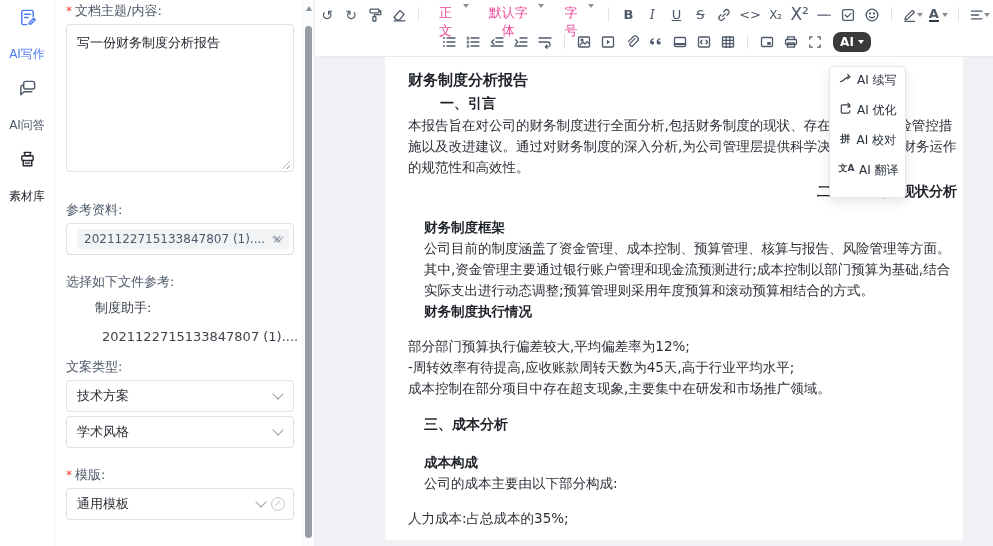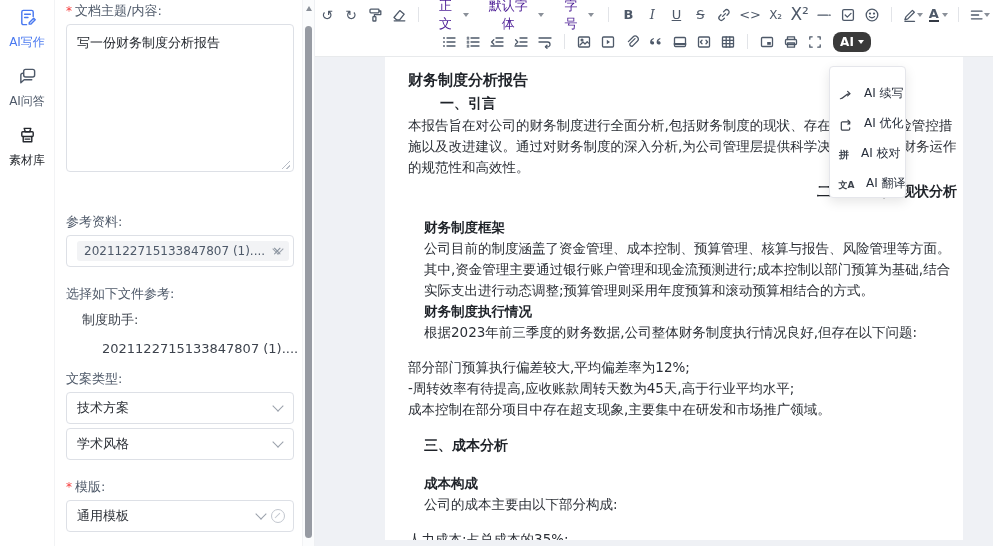--- a/index.html
+++ b/index.html
@@ -2,21 +2,21 @@
 <html><head>
 <meta charset="utf-8">
 <style>
   html,body{margin:0;padding:0;background:#fff;}
   .app{position:relative;width:993px;height:546px;overflow:hidden;background:#fff;
        font-family:"DejaVu Sans","Liberation Sans",sans-serif;color:#333;font-size:13px;}
 
   
   .sidebar{position:absolute;left:0;top:0;width:55px;height:546px;background:#fff;
            border-right:1px solid #f2f3f5;box-sizing:border-box;padding-top:8px;}
-  .side-item{display:flex;flex-direction:column;align-items:center;gap:7px;margin-bottom:16px;
+  .side-item{display:flex;flex-direction:column;align-items:center;gap:19px;margin-bottom:16px;
              font-size:12px;color:#4e5969;cursor:pointer;}
   .side-item.active{color:#4878f0;}
   .side-item.dark{color:#25282e;}
   .side-item svg{display:block;}
 
   
   .form-panel{position:absolute;left:56px;top:0;width:246px;height:546px;background:#fff;
               box-sizing:border-box;padding:2px 8px 0 10px;}
   .f-label{font-size:13px;color:#4e5969;margin-bottom:4px;display:flex;gap:3px;align-items:center;}
   .req{color:#f53f3f;font-size:12px;}
@@ -27,23 +27,23 @@
   .ta-wrap::after{content:"";position:absolute;right:4px;bottom:6px;width:9px;height:9px;
            background:repeating-linear-gradient(-45deg,transparent 0 2px,#b9bec7 2px 3px);
            clip-path:polygon(100% 0,100% 100%,0 100%);}
   .sel{height:30px;border:1px solid #dde0e6;border-radius:4px;background:#fff;display:flex;
        align-items:center;padding:0 26px 0 10px;font-size:13px;color:#2b2f36;position:relative;cursor:pointer;}
   .chev{position:absolute;right:11px;top:11px;width:7px;height:7px;border-right:1.4px solid #9aa0ab;
         border-bottom:1.4px solid #9aa0ab;transform:rotate(45deg);margin-top:-2px;}
   .sel .tag{background:#f2f3f5;border-radius:3px;padding:3px 7px;font-size:12px;color:#4e5969;
         display:flex;align-items:center;gap:7px;white-space:nowrap;}
   .tag-x{color:#86909c;cursor:pointer;font-size:12px;line-height:1;}
-  .lbl-ref{margin-top:38px;}
+  .lbl-ref{margin-top:26px;}
   .lbl-files{margin-top:18px;color:#4e5969;}
-  .file-group{margin:8px 0 0 16px;font-size:13px;color:#3d434d;}
+  .file-group{margin:8px 0 0 29px;font-size:13px;color:#3d434d;}
   .file-row{display:flex;align-items:center;justify-content:space-between;margin:12px 0 0 0;}
   .file-name{margin-left:36px;font-size:13px;color:#3d434d;white-space:nowrap;}
   .lbl-doctype{margin-top:14px;}
   .lbl-style{margin-top:22px;}
   .lbl-tpl{margin-top:18px;}
   .sel.mt{margin-top:4px;}
   .sel-tpl{padding-right:44px;}
   .sel-tpl .chev{right:28px;}
   .circ{position:absolute;right:8px;top:8px;width:12px;height:12px;border:1.2px solid #c2c7cf;border-radius:50%;}
   .circ::after{content:"";position:absolute;left:2px;top:4.6px;width:7px;height:1.2px;background:#c2c7cf;
@@ -59,21 +59,21 @@
   
   .editor{position:absolute;left:314px;top:0;width:679px;height:546px;border-left:1px solid #eef0f3;box-sizing:border-box;}
   .toolbar{height:57px;background:#fff;border-bottom:1px solid #e8eaec;display:flex;flex-direction:column;
            justify-content:center;box-sizing:border-box;}
   .tb-row{display:flex;align-items:center;justify-content:center;height:27px;}
   .tb{display:flex;align-items:center;justify-content:center;min-width:22px;height:22px;padding:0 2px;
       margin:0 1px;border:none;background:none;color:#4e5969;font-size:13px;border-radius:3px;cursor:pointer;
       font-family:inherit;line-height:1;}
   .tb.txt{font-size:14px;}
   .sep{width:1px;height:15px;background:#e2e4e8;margin:0 7px;}
-  .tb-dd{display:flex;align-items:center;gap:5px;padding:0 7px;font-size:13px;color:#4c1d95;background:none;
+  .tb-dd{display:flex;gap:5px;padding:0 7px;font-size:13px;color:#ec4899;background:none;
          border:none;height:22px;cursor:pointer;font-family:inherit;}
   .caret{width:0;height:0;border-left:3.5px solid transparent;border-right:3.5px solid transparent;
          border-top:4px solid #8a9099;}
   .bld{font-weight:bold;}
   .ita{font-style:italic;font-family:"DejaVu Serif","Liberation Serif",serif;}
   .und{text-decoration:underline;}
   .str{text-decoration:line-through;}
   .colorA{font-weight:bold;border-bottom:2px solid #343a44;padding-bottom:0px;}
   .ic{stroke:#4e5969;fill:none;stroke-width:1.3;stroke-linecap:round;stroke-linejoin:round;}
   .ai-btn{background:#3a3a3a;color:#fff;border:none;border-radius:8px;height:20px;padding:0 7px;
@@ -91,21 +91,21 @@
   .b-p{font-size:13.5px;line-height:21px;color:#2b2f36;}
   .ind1{margin-left:16px;}
   .ind2{}
   .mt-xs{margin-top:2px;text-align:right;}
   .mt-m{margin-top:14px;}
   .mt-l{margin-top:16px;}
 
   
   .ai-menu{position:absolute;left:829px;top:66px;width:77px;background:#fff;border:1px solid #e5e6eb;
            border-radius:4px;box-shadow:0 4px 12px rgba(0,0,0,.10);padding:5px 0;z-index:20;box-sizing:border-box;}
-  .ai-mi{display:flex;align-items:flex-end;gap:12px;height:30px;padding:0 9px;font-size:12px;color:#272e3b;
+  .ai-mi{display:flex;align-items:flex-start;gap:5px;height:30px;padding:0 9px;font-size:12px;color:#272e3b;
          white-space:nowrap;cursor:pointer;}
   .mi-ic{width:15px;display:flex;justify-content:center;align-items:center;font-size:10px;font-weight:bold;
          color:#3d434d;}
 </style>
 </head>
 <body>
 
 <div class="app">
 
   <aside class="sidebar">
@@ -403,21 +403,20 @@
 
     <div class="content">
       <div class="page">
         <div class="b-title">财务制度分析报告</div>
         <div class="b-h2">一、引言</div>
         <div class="b-p">本报告旨在对公司的财务制度进行全面分析,包括财务制度的现状、存在的问题、风险管控措施以及改进建议。通过对财务制度的深入分析,为公司管理层提供科学决策支持,保障财务运作的规范性和高效性。</div>
         <div class="b-h2 mt-xs">二、财务制度现状分析</div>
         <div class="b-h3 ind1 mt-m">财务制度框架</div>
         <div class="b-p ind1">公司目前的制度涵盖了资金管理、成本控制、预算管理、核算与报告、风险管理等方面。其中,资金管理主要通过银行账户管理和现金流预测进行;成本控制以部门预算为基础,结合实际支出进行动态调整;预算管理则采用年度预算和滚动预算相结合的方式。</div>
         <div class="b-h3 ind1">财务制度执行情况</div>
-        <div class="b-p ind1">根据2023年前三季度的财务数据,公司整体财务制度执行情况良好,但存在以下问题:</div>
         <div class="b-p ind2 mt-m">部分部门预算执行偏差较大,平均偏差率为12%;</div>
         <div class="b-p ind2">-周转效率有待提高,应收账款周转天数为45天,高于行业平均水平;</div>
         <div class="b-p ind2">成本控制在部分项目中存在超支现象,主要集中在研发和市场推广领域。</div>
         <div class="b-h2 ind1 mt-m">三、成本分析</div>
         <div class="b-h3 ind1 mt-l">成本构成</div>
         <div class="b-p ind1">公司的成本主要由以下部分构成:</div>
         <div class="b-p ind2 mt-m">人力成本:占总成本的35%;</div>
       </div>
     </div>
   </section>

